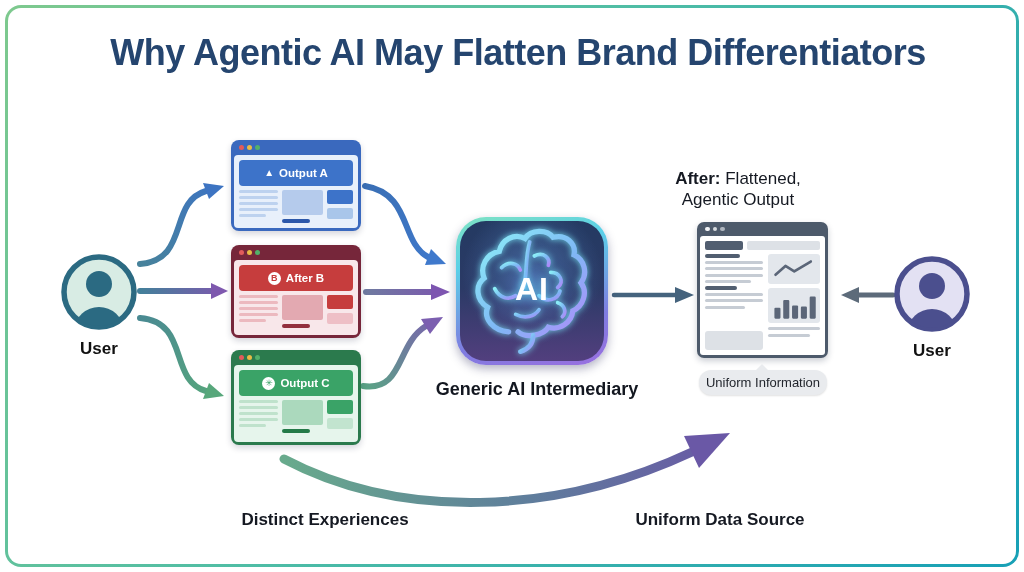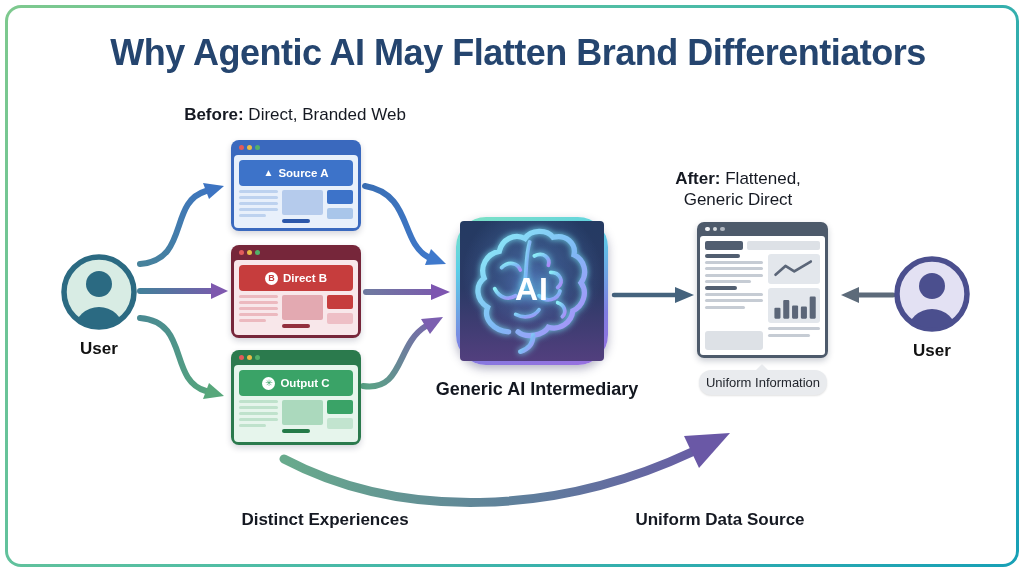--- a/index.html
+++ b/index.html
@@ -50,21 +50,21 @@
   .blk.lite { height:11px; background:var(--lite); margin-top:4px; }
 
   .win-a { --frame:#3a69be; --body:#e8f0fb; --banner:#3d73c9; --line:#bdd2ef; --blockl:#b5cbec; --lite:#a9c6ea; --dark:#2c58aa; left:231px; top:140px; }
   .win-b { --frame:#76263a; --body:#f8e7ea; --banner:#c63d3d; --line:#ecb9bf; --blockl:#e3a9b1; --lite:#eebfc6; --dark:#93303e; left:231px; top:245px; }
   .win-c { --frame:#2b7a4d; --body:#e6f5ec; --banner:#3aa367; --line:#bfe2cc; --blockl:#abd9bd; --lite:#c2e4cf; --dark:#247a48; left:231px; top:350px; }
 
   
   .ai-tile { position:absolute; left:456px; top:217px; width:152px; height:148px; border-radius:30px;
     padding:4px; background:linear-gradient(165deg,#7fe3c2 0%,#5bd0e8 28%,#7f7ce0 72%,#9a6fe0 100%);
     box-shadow:0 4px 10px rgba(40,40,90,.35); }
-  .ai-tile-inner { width:100%; height:100%; border-radius:4px; position:relative; overflow:hidden;
+  .ai-tile-inner { width:100%; height:100%; border-radius:26px; position:relative; overflow:hidden;
     background:radial-gradient(circle at 50% 38%,rgba(92,140,205,.55) 0%,rgba(0,0,0,0) 62%),
                linear-gradient(180deg,#243a62 0%,#2b3a66 48%,#523f7e 100%); }
   .ai-brain { position:absolute; inset:0; width:100%; height:100%;
     filter:drop-shadow(0 0 3px rgba(124,240,255,.85)); }
   .ai-badge { position:absolute; top:50%; left:50%; transform:translate(-50%,-54%);
     font-size:32px; font-weight:800; color:#fff; letter-spacing:1px;
     text-shadow:0 0 10px rgba(110,230,255,.95),0 0 22px rgba(120,140,255,.7); }
   .ai-label { position:absolute; top:379px; left:417px; width:240px; text-align:center;
     font-size:18px; font-weight:700; color:#131720; }
   .ai-sublabel { position:absolute; top:400px; left:417px; width:240px; text-align:center;
@@ -188,26 +188,23 @@
       </g>
 
       <g>
         <path d="M284 459 C 400 520, 555 516, 692 452" fill="none" stroke="url(#gSw)" stroke-width="9" stroke-linecap="round"></path>
         <polygon points="730,433 699,468 684,436" fill="#6a58a6"></polygon>
       </g>
     </svg>
 
     <div class="title">Why Agentic AI May Flatten Brand Differentiators</div>
 
-    <div class="caption cap-before">
-      <b>Before:</b><span> Direct, Branded Web</span>
-    </div>
     <div class="caption cap-after">
       <b>After:</b><span> Flattened,</span><br>
-      <span>Generic Direct</span>
+      <span>Agentic Output</span>
     </div>
     <div class="caption cap-uniform">Uniform Data Source</div>
     <div class="caption cap-distinct">Distinct Experiences</div>
 
     <div class="user user-left">
       <svg width="78" height="78" viewBox="0 0 78 78">
         <defs>
             <clipPath id="clipL">
               <circle cx="39" cy="39" r="34"></circle>
             </clipPath>
@@ -239,21 +236,21 @@
 
     <div class="bwin win-a" style="height:91px">
       <div class="bwin-bar">
         <i class="dot r"></i>
         <i class="dot y"></i>
         <i class="dot g"></i>
       </div>
       <div class="bwin-body" style="height:73px">
         <div class="bwin-banner">
           <span class="bwin-logo">▲</span>
-          <span>Source A</span>
+          <span>Output A</span>
         </div>
         <div class="bwin-content">
           <div class="bcol lines">
             <i class="bline"></i>
               <i class="bline"></i>
               <i class="bline"></i>
               <i class="bline"></i>
               <i class="bline short"></i>
           </div>
           <div class="bcol mid">
@@ -270,21 +267,21 @@
 
     <div class="bwin win-b" style="height:93px">
       <div class="bwin-bar">
         <i class="dot r"></i>
         <i class="dot y"></i>
         <i class="dot g"></i>
       </div>
       <div class="bwin-body" style="height:75px">
         <div class="bwin-banner">
           <span class="bwin-logo disc">B</span>
-          <span>Direct B</span>
+          <span>After B</span>
         </div>
         <div class="bwin-content">
           <div class="bcol lines">
             <i class="bline"></i>
               <i class="bline"></i>
               <i class="bline"></i>
               <i class="bline"></i>
               <i class="bline short"></i>
           </div>
           <div class="bcol mid">

